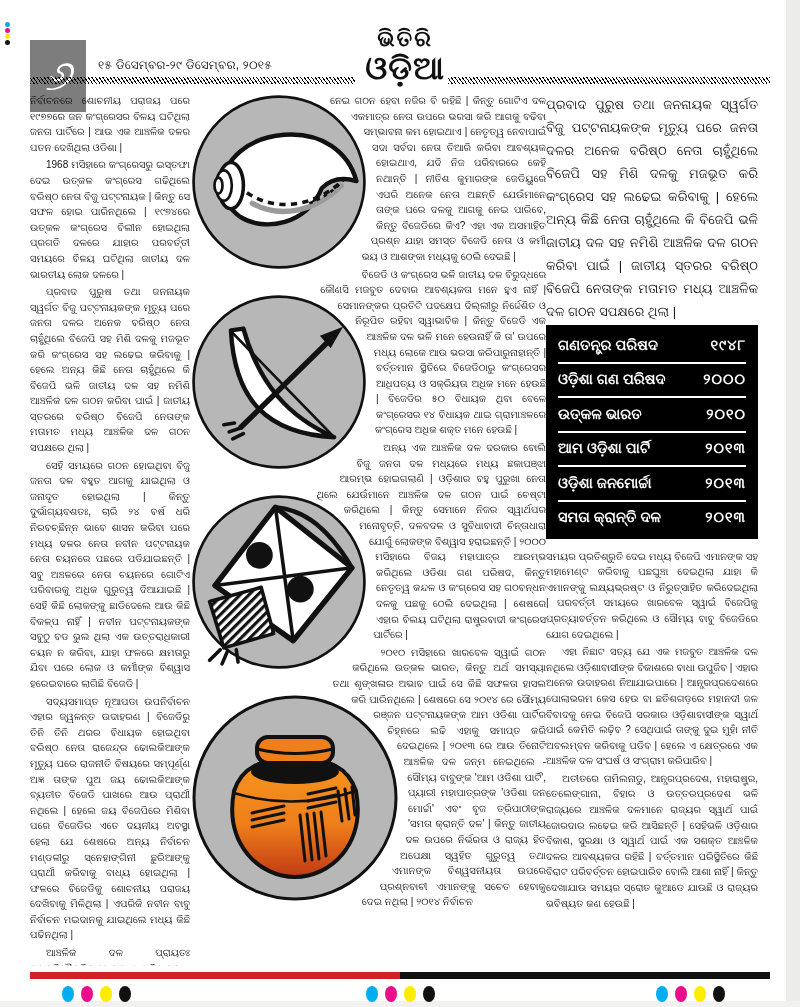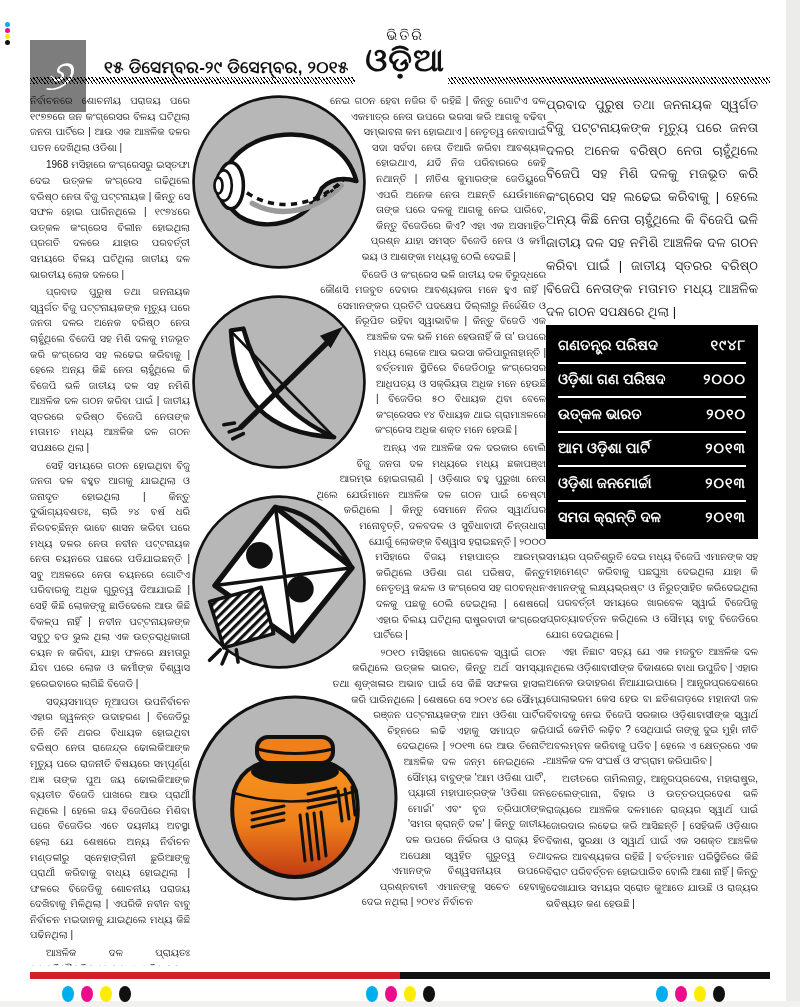--- a/index.html
+++ b/index.html
@@ -7,23 +7,23 @@
         font-family:"Liberation Sans","DejaVu Sans",sans-serif;color:#111;}
   .edge-right{position:absolute;right:0;top:0;width:14px;height:100%;background:#ececea;}
   .edge-bottom{position:absolute;left:0;bottom:0;width:100%;height:6px;background:#f1f1ef;}
 
   
   .regmark{position:absolute;left:5px;top:22px;width:5px;}
   .regmark i{display:block;width:5px;height:5px;border-radius:50%;margin-bottom:1px;}
   .pagenum-box{position:absolute;left:30px;top:40px;width:56px;height:72px;background:#7d7d7d;
                display:flex;align-items:center;justify-content:center;}
   .pagenum{color:#fff;font-size:42px;font-family:"Liberation Serif","DejaVu Serif",serif;font-style:italic;}
-  .issue-date{position:absolute;left:104px;top:58px;font-size:17px;font-weight:bold;letter-spacing:.2px;}
+  .issue-date{position:absolute;left:98px;top:58px;font-size:12px;font-weight:normal;letter-spacing:.2px;}
   .masthead{position:absolute;left:330px;top:28px;width:150px;text-align:center;line-height:1;}
-  .masthead .top{font-size:14px;font-weight:normal;letter-spacing:2px;}
+  .masthead .top{font-size:22px;font-weight:bold;letter-spacing:2px;}
   .masthead .main{font-size:32px;font-weight:900;letter-spacing:1px;margin-top:2px;}
   .hatch-rule{position:absolute;top:77px;height:7px;
       background:repeating-linear-gradient(55deg,#000 0,#000 1px,transparent 1px,transparent 3px);}
   .hatch-left{left:30px;width:325px;}
   .hatch-right{left:448px;width:322px;}
 
   
   .columns{position:absolute;left:30px;top:93px;width:740px;height:873px;display:flex;overflow:hidden;}
   .col{text-align:justify;font-size:10px;line-height:15.6px;overflow:hidden;}
   .col p{margin:0 0 2px 0;}

